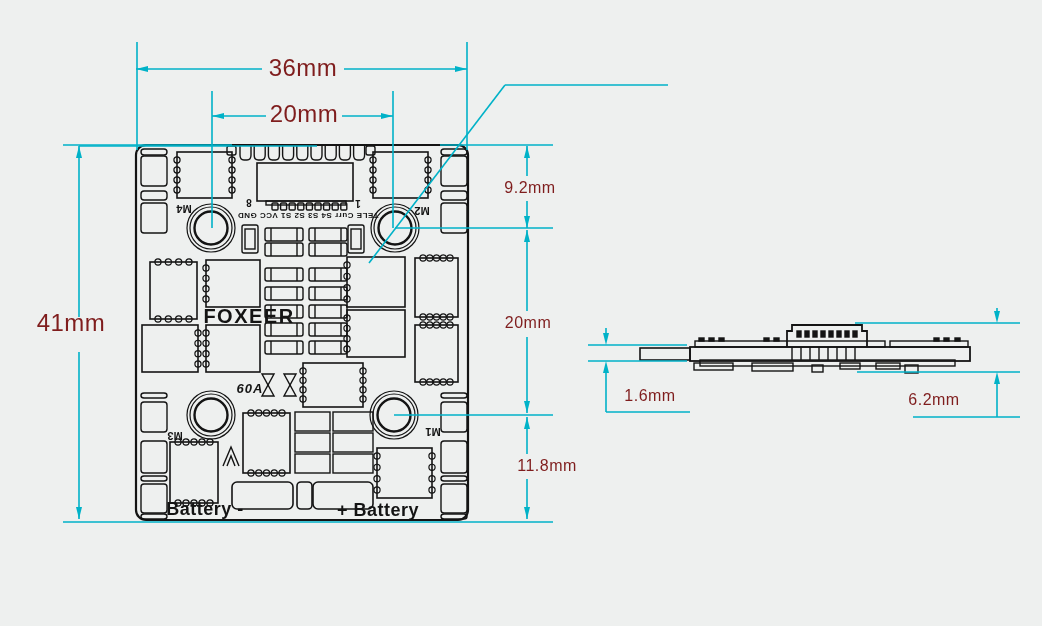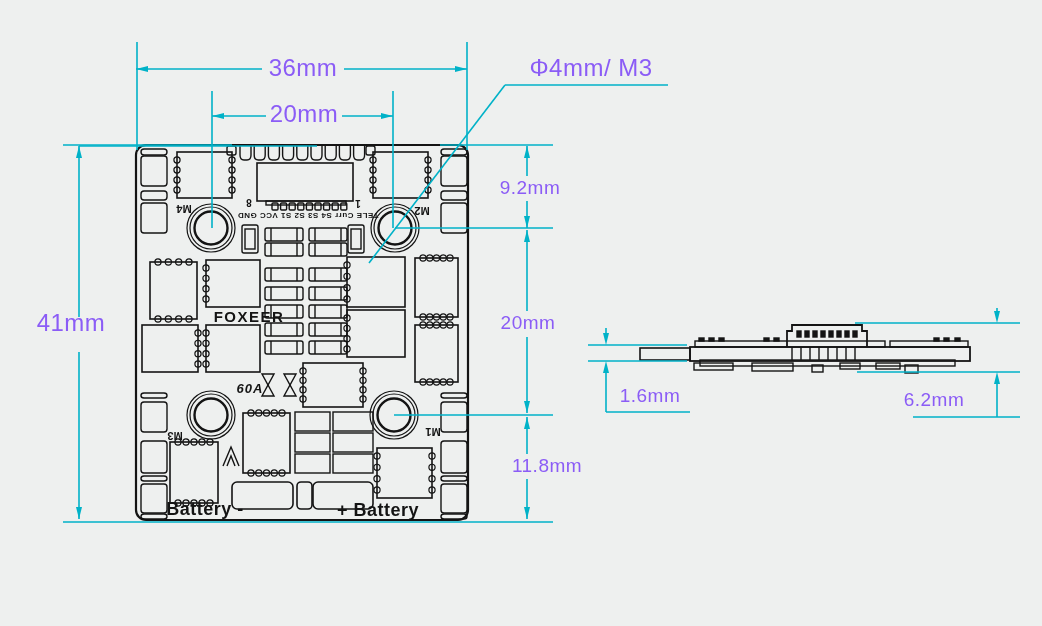--- a/index.html
+++ b/index.html
@@ -5,25 +5,25 @@
   html,body{margin:0;padding:0;}
   body{
     width:1042px;height:626px;
     background:#eef0ef;
     font-family:"Liberation Sans", sans-serif;
     position:relative;overflow:hidden;
   }
   #stage{position:absolute;left:0;top:0;width:1042px;height:626px;}
   #drawing{position:absolute;left:0;top:0;}
   .lbl{position:absolute;transform:translate(-50%,-50%);white-space:nowrap;}
-  .dim{color:#8b5cf6;font-size:24px;letter-spacing:0.5px;}
-  .dim.small{font-size:19px;}
+  .dim{color:#7f1d1d;font-size:24px;letter-spacing:0.5px;}
+  .dim.small{font-size:16px;}
   .silk{color:#141414;font-weight:bold;}
   .flip{transform:translate(-50%,-50%) rotate(180deg);}
-  .brand{font-size:15px;letter-spacing:1.5px;padding-left:28px;}
+  .brand{font-size:20px;letter-spacing:1.5px;padding-left:28px;}
   .amp{font-size:13px;letter-spacing:1px;font-style:italic;}
   .batt{font-size:18px;letter-spacing:0.5px;}
   .mpad{font-size:11px;}
   .pinnum{font-size:10px;font-weight:bold;}
   .pinrow{font-size:8px;font-weight:bold;letter-spacing:0.5px;}
 </style>
 </head>
 <body>
 
 <div id="stage">
@@ -348,21 +348,20 @@
         <line x1="997" y1="308" x2="997" y2="318"></line>
         <polygon points="997,323 994,311 1000,311" fill="#00b2c8" stroke="none"></polygon>
         <line x1="997" y1="377" x2="997" y2="417"></line>
         <polygon points="997,372 994,384 1000,384" fill="#00b2c8" stroke="none"></polygon>
         <line x1="913" y1="417" x2="1020" y2="417"></line>
       </g>
   </svg>
 
   <div class="lbl dim" style="left:303px;top:68px">36mm</div>
   <div class="lbl dim" style="left:304px;top:114px">20mm</div>
-  <div class="lbl dim" style="left:591px;top:68px">Φ4mm/ M3</div>
   <div class="lbl dim" style="left:71px;top:323px">41mm</div>
   <div class="lbl dim small" style="left:530px;top:188px">9.2mm</div>
   <div class="lbl dim small" style="left:528px;top:323px">20mm</div>
   <div class="lbl dim small" style="left:547px;top:466px">11.8mm</div>
   <div class="lbl dim small" style="left:650px;top:396px">1.6mm</div>
   <div class="lbl dim small" style="left:934px;top:400px">6.2mm</div>
 
   <div class="lbl silk brand" style="left:235px;top:316px">FOXEER</div>
   <div class="lbl silk amp" style="left:250px;top:388px">60A</div>
   <div class="lbl silk batt" style="left:205px;top:509px">Battery -</div>

